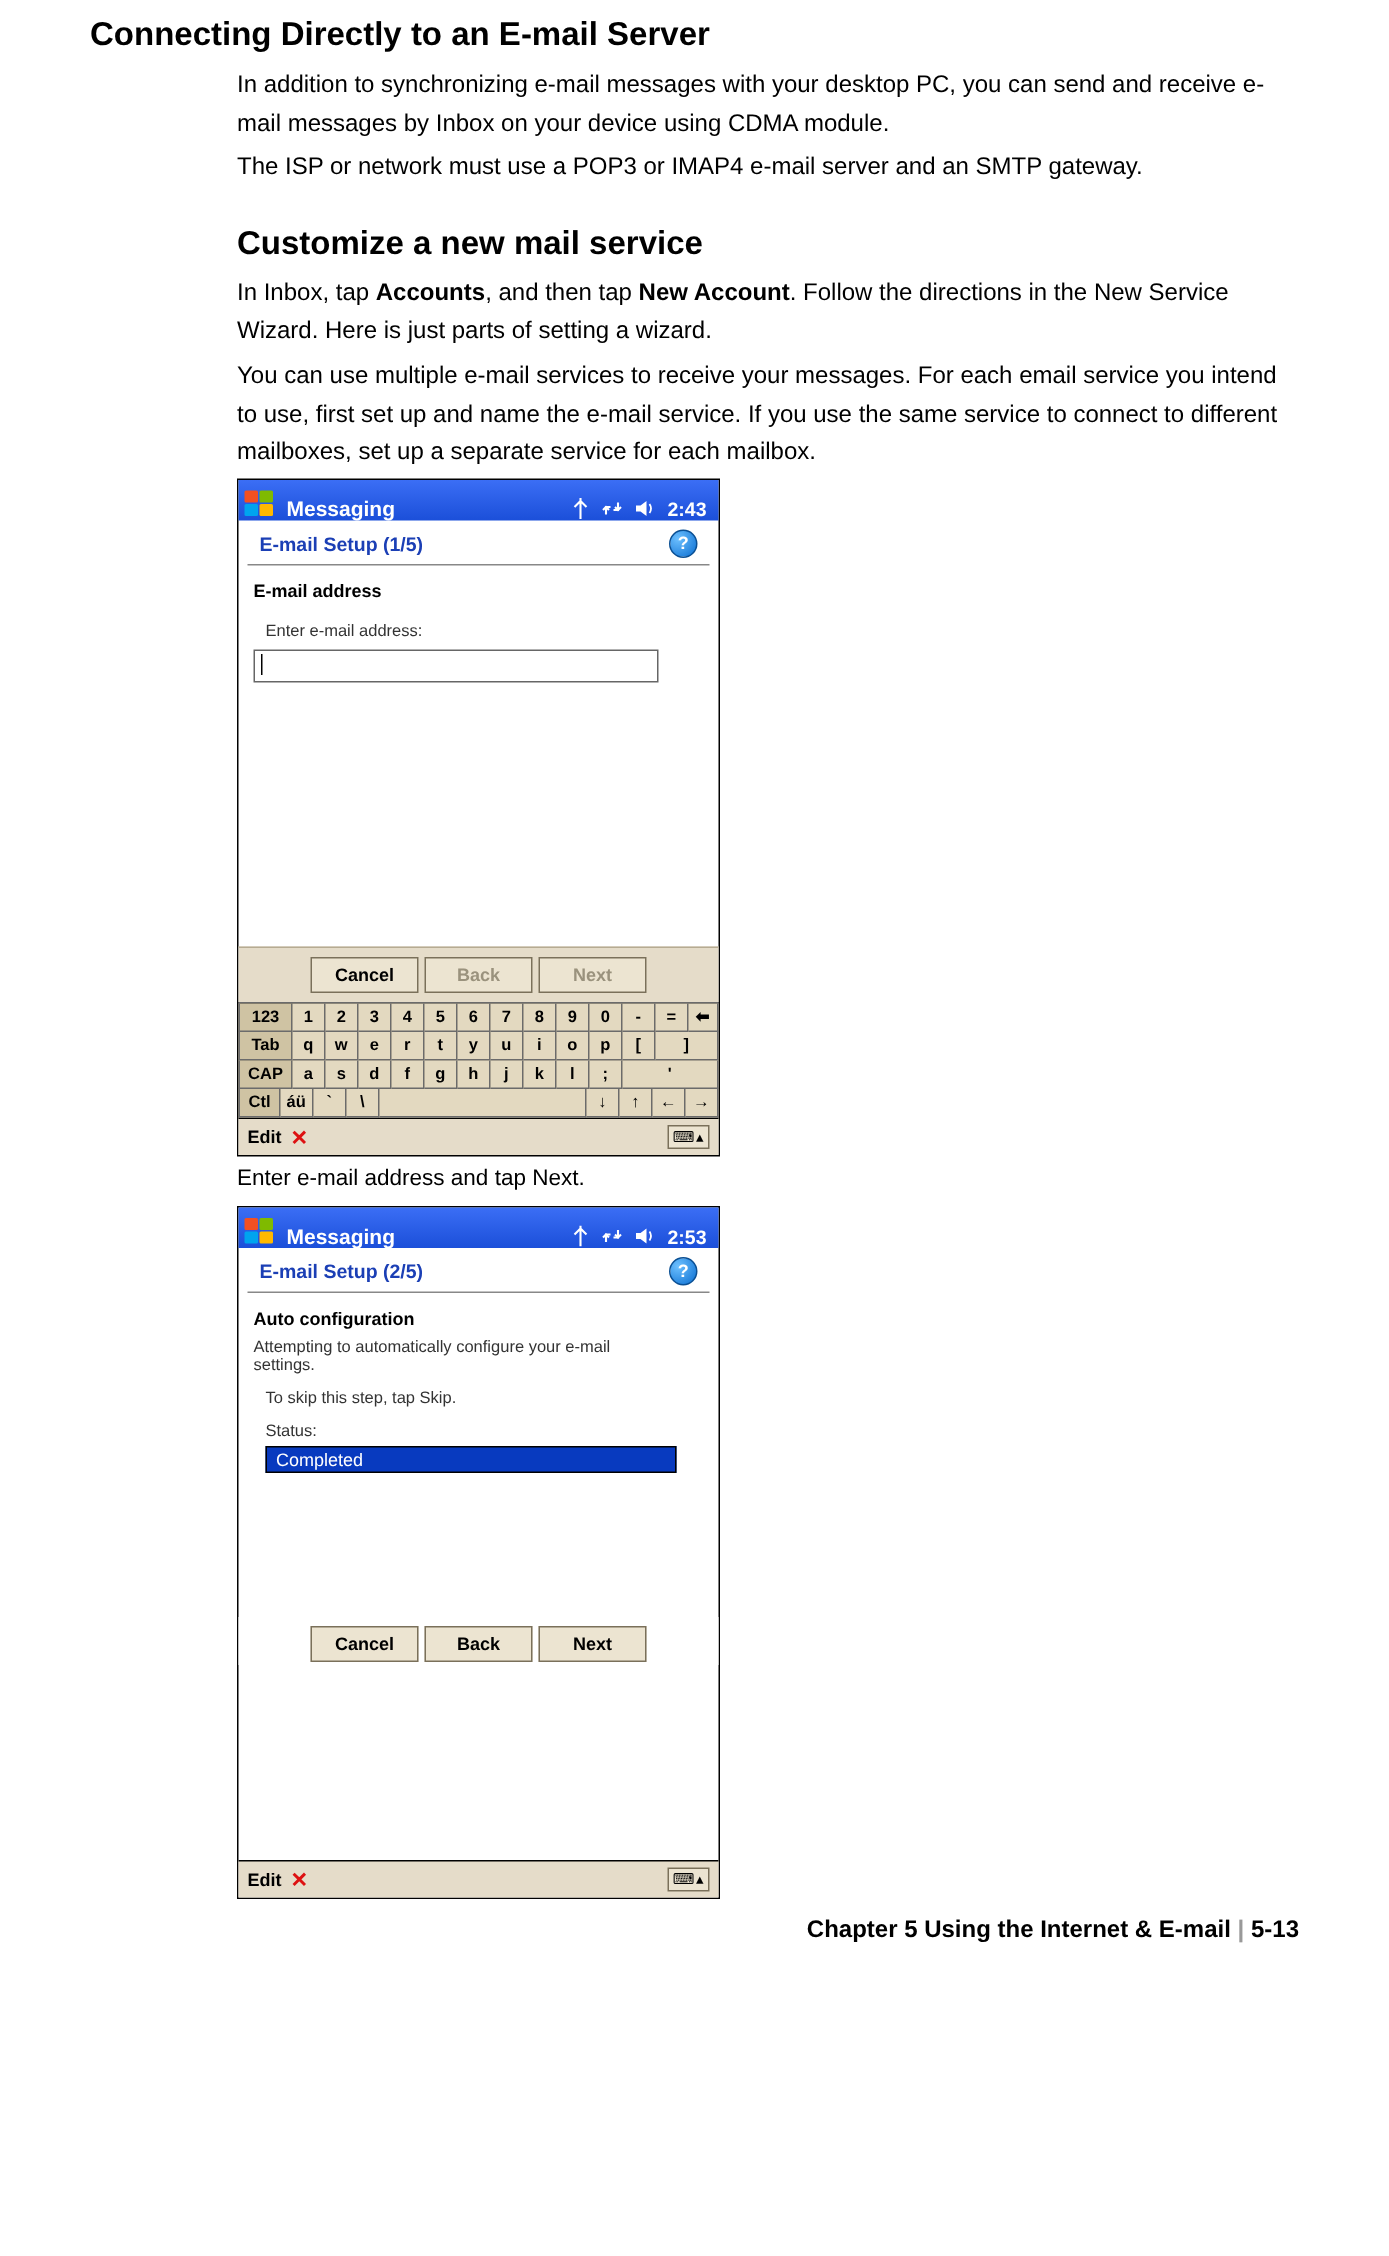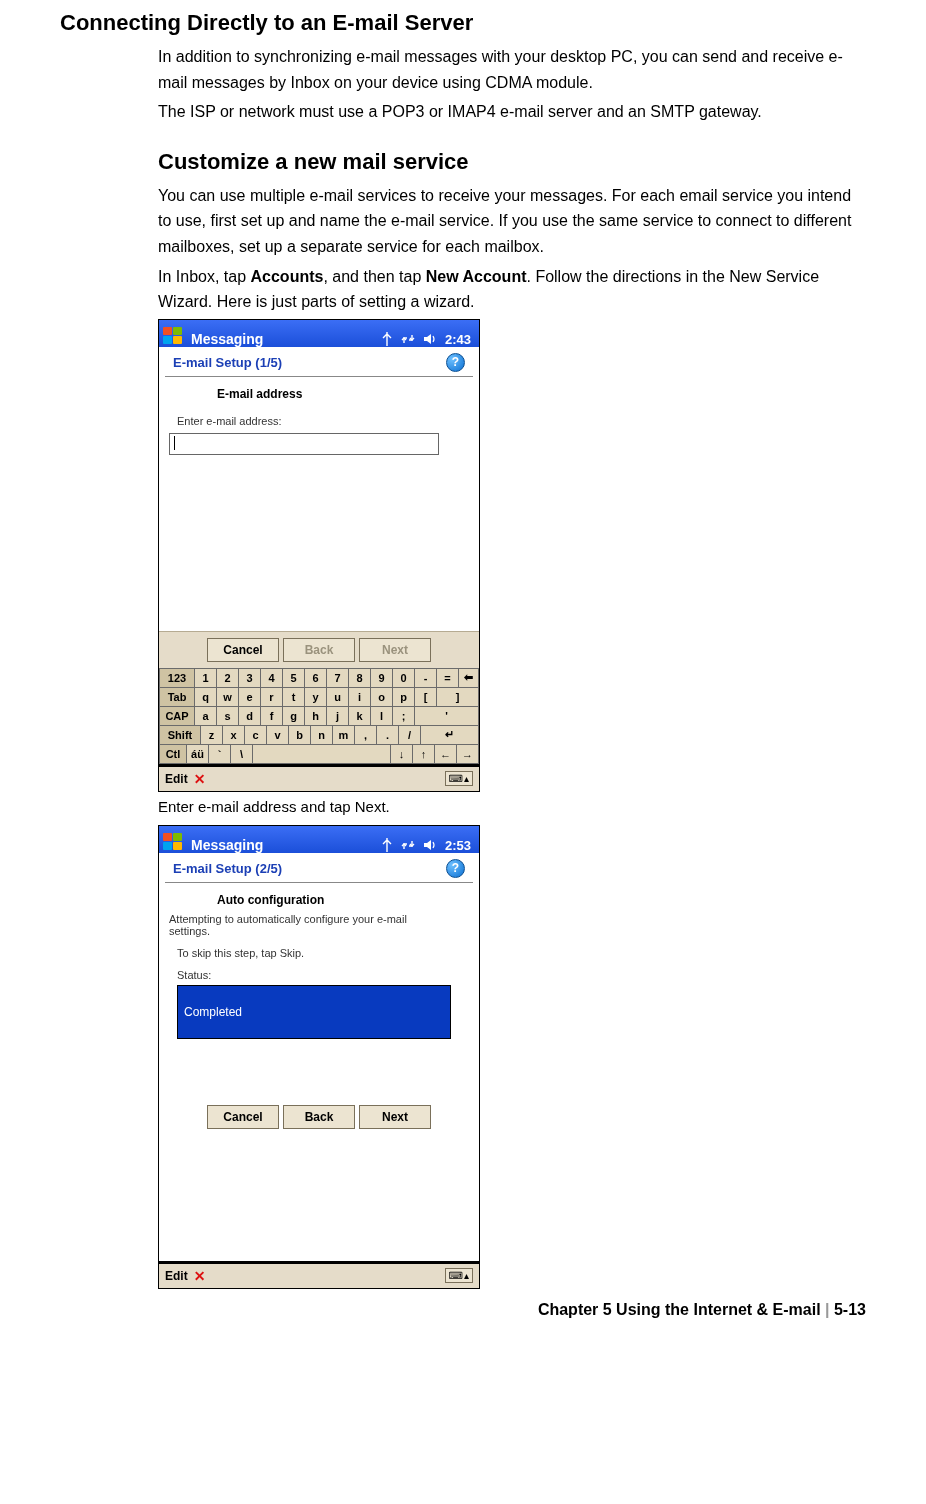--- a/index.html
+++ b/index.html
@@ -108,21 +108,20 @@
 
   .shot-body {
     padding: 10px 10px 6px 10px;
     min-height: 20px;
   }
   .section-label {
     font-weight: bold;
     font-size: 12px;
     margin-bottom: 6px;
     color:#000;
-    margin-left:48px;
   }
   .small-label {
     font-size: 11px;
     color: #333;
     margin-bottom: 6px;
   }
   .email-input {
     width: 270px;
     height: 22px;
     border: 1px solid #666;
@@ -130,21 +129,21 @@
     box-sizing: border-box;
     font-size: 12px;
   }
   .email-cursor { border-left: 1px solid #000; height:14px; display:inline-block; }
 
   .status-box {
     width: 260px;
     display:inline-block;
     background: #083abf;
     color: #fff;
-    padding: 19px 6px;
+    padding: 1px 6px;
     font-size: 12px;
     border: 1px solid #000;
   }
 
   .wiz-btn-row {
     display:flex;
     justify-content:center;
     gap: 0;
     padding: 6px 16px;
     background: #e5dcc9;
@@ -193,21 +192,21 @@
   .kw { width: 22px; }
   .kw-bs { width: 24px; }
 
   .bottom-bar {
     background: #e5dcc9;
     height: 24px;
     display:flex;
     align-items:center;
     justify-content:space-between;
     padding: 0 6px;
-    border-top: 3px solid #000000;
+    border-top: 1px solid #000000;
   }
   .bb-left {
     display:flex;
     align-items:center;
     gap:6px;
   }
   .bb-edit {
     font-weight: bold;
     font-size: 12px;
     color:#000;
@@ -238,24 +237,24 @@
 
 <div class="page">
   <div class="h1">Connecting Directly to an E-mail Server</div>
 
   <div class="indent">
     <p class="body-text">In addition to synchronizing e-mail messages with your desktop PC, you can send and receive e-mail messages by Inbox on your device using CDMA module.</p>
     <p class="body-text">The ISP or network must use a POP3 or IMAP4 e-mail server and an SMTP gateway.</p>
 
     <div class="h2">Customize a new mail service</div>
 
-    <p class="body-text">You can use multiple e-mail services to receive your messages. For each email service you intend to use, first set up and name the e-mail service. If you use the same service to connect to different mailboxes, set up a separate service for each mailbox.</p>
     <p class="body-text">
       <span>In Inbox, tap </span><span class="bold">Accounts</span><span>, and then tap </span><span class="bold">New Account</span><span>. Follow the directions in the New Service Wizard. Here is just parts of setting a wizard.</span>
     </p>
+    <p class="body-text">You can use multiple e-mail services to receive your messages. For each email service you intend to use, first set up and name the e-mail service. If you use the same service to connect to different mailboxes, set up a separate service for each mailbox.</p>
 
     <div class="shot">
       <div class="titlebar">
         <span class="winflag">
             <span class="r"></span>
             <span class="g"></span>
             <span class="b"></span>
             <span class="y"></span>
           </span>
         <span class="tb-title">Messaging</span>
@@ -338,34 +337,20 @@
           <div class="kkey kw">f</div>
           <div class="kkey kw">g</div>
           <div class="kkey kw">h</div>
           <div class="kkey kw">j</div>
           <div class="kkey kw">k</div>
           <div class="kkey kw">l</div>
           <div class="kkey kw">;</div>
           <div class="kkey" style="flex:1">'</div>
         </div>
         <div class="kbd-row">
-          <div class="kkey kw-mod" style="width:42px">Shift</div>
-          <div class="kkey kw">z</div>
-          <div class="kkey kw">x</div>
-          <div class="kkey kw">c</div>
-          <div class="kkey kw">v</div>
-          <div class="kkey kw">b</div>
-          <div class="kkey kw">n</div>
-          <div class="kkey kw">m</div>
-          <div class="kkey kw">,</div>
-          <div class="kkey kw">.</div>
-          <div class="kkey kw">/</div>
-          <div class="kkey" style="flex:1">↵</div>
-        </div>
-        <div class="kbd-row">
           <div class="kkey" style="width:28px;background:#cfc3a3">Ctl</div>
           <div class="kkey kw">áü</div>
           <div class="kkey kw">`</div>
           <div class="kkey kw">\</div>
           <div class="kkey" style="flex:1"> </div>
           <div class="kkey kw">↓</div>
           <div class="kkey kw">↑</div>
           <div class="kkey kw">←</div>
           <div class="kkey kw">→</div>
         </div>

